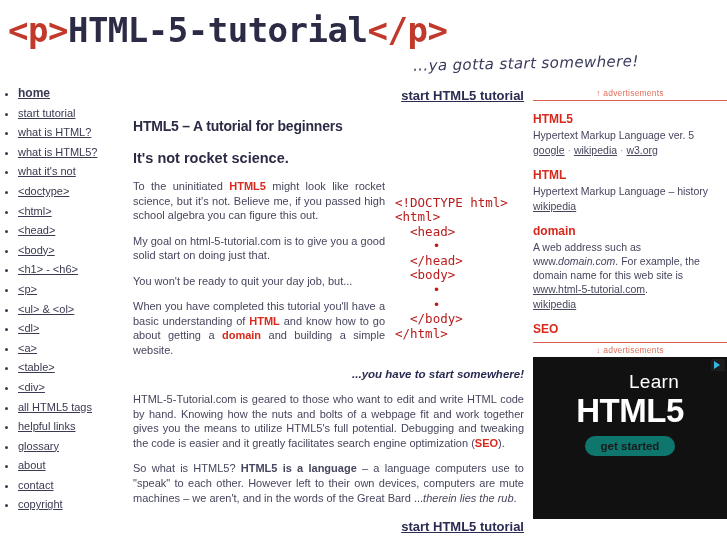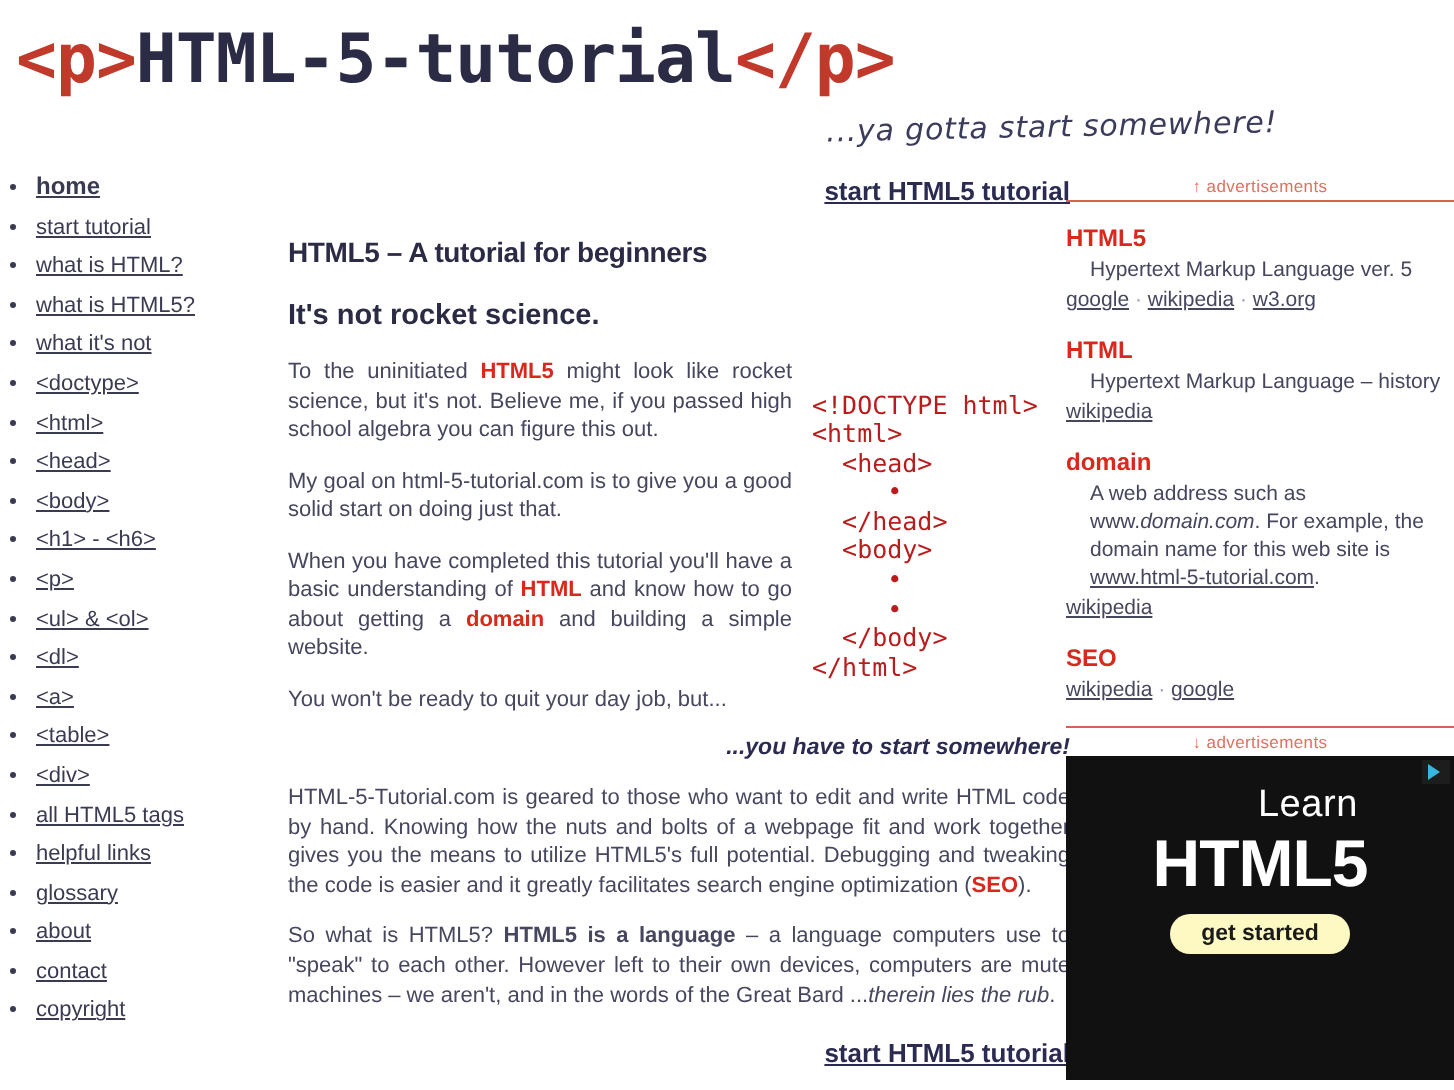--- a/index.html
+++ b/index.html
@@ -78,21 +78,21 @@
     font-size: 11px;
   }
   #leftnav li.is-current a {
     font-weight: bold;
     font-size: 12px;
   }
 
   
   #main {
     position: absolute;
-    left: 144px; top: 0;
+    left: 133px; top: 0;
     width: 391px;
   }
   .toplink-row {
     text-align: right;
     margin-bottom: 11px;
   }
   .toplink {
     font-size: 13px;
     font-weight: bold;
     color: #2b2b52;
@@ -182,21 +182,21 @@
   .gloss-term {
     font-size: 12px;
     font-weight: bold;
     color: #d8291c;
     margin: 0 0 2px 0;
   }
   .gloss-def {
     font-size: 10.5px;
     line-height: 14px;
     color: #46465e;
-    margin: 0 0 1px 12px;
+    margin: 0 0 1px 0;
   }
   .gloss-def i { font-style: italic; }
   .gloss-links {
     font-size: 10.5px;
     line-height: 14px;
     margin: 0 0 11px 0;
     color: #6a6a80;
   }
   .gloss-links a {
     color: #46465e;
@@ -246,21 +246,21 @@
   #banner .b-video {
     text-align: center;
     color: #ffffff;
     font-size: 19px;
     line-height: 24px;
     letter-spacing: 0.2px;
   }
   #banner .b-btn-wrap { text-align: center; margin-top: 7px; }
   #banner .b-btn {
     display: inline-block;
-    background: #fef9c3;
+    background: #0f766e;
     color: #1a1a1a;
     font-size: 11.5px;
     font-weight: bold;
     padding: 4px 16px;
     border-radius: 11px;
   }
 </style>
 </head>
 <body>
 
@@ -304,22 +304,22 @@
       <a href="#" class="toplink">start HTML5 tutorial</a>
     </div>
 
     <h1>HTML5 – A tutorial for beginners</h1>
     <h2>It's not rocket science.</h2>
 
     <div class="intro-wrap">
       <div class="intro-text">
         <p><span>To the uninitiated </span><span class="hl">HTML5</span><span> might look like rocket science, but it's not. Believe me, if you passed high school algebra you can figure this out.</span></p>
         <p>My goal on html-5-tutorial.com is to give you a good solid start on doing just that.</p>
+        <p>You won't be ready to quit your day job, but...</p>
         <p><span>When you have completed this tutorial you'll have a basic understanding of </span><span class="hl">HTML</span><span> and know how to go about getting a </span><span class="hl">domain</span><span> and building a simple website.</span></p>
-        <p>You won't be ready to quit your day job, but...</p>
       </div>
       <pre id="codeblock">&lt;!DOCTYPE html&gt;
 &lt;html&gt;
   &lt;head&gt;
      •
   &lt;/head&gt;
   &lt;body&gt;
      •
      •
   &lt;/body&gt;
@@ -346,21 +346,20 @@
         <div class="gloss-term">HTML5</div>
         <div class="gloss-def">Hypertext Markup Language ver. 5</div>
         <div class="gloss-links"><a href="#">google</a><span class="sep"> · </span><a href="#">wikipedia</a><span class="sep"> · </span><a href="#">w3.org</a></div>
         <div class="gloss-term">HTML</div>
         <div class="gloss-def">Hypertext Markup Language – history</div>
         <div class="gloss-links"><a href="#">wikipedia</a></div>
         <div class="gloss-term">domain</div>
         <div class="gloss-def"><span>A web address such as www.</span><i>domain.com</i><span>. For example, the domain name for this web site is </span><a href="#" style="color: rgb(70, 70, 94);">www.html-5-tutorial.com</a><span>.</span></div>
         <div class="gloss-links"><a href="#">wikipedia</a></div>
         <div class="gloss-term">SEO</div>
-        <div class="gloss-links"><a href="#">wikipedia</a><span class="sep"> · </span><a href="#">google</a></div>
       </div>
 
     <hr class="ad-rule bottom">
     <div class="ad-label">↓ advertisements</div>
 
     <div id="banner">
       <div id="adchoices">
           <span class="tri"></span>
         </div>
       <div class="b-learn">Learn</div>

